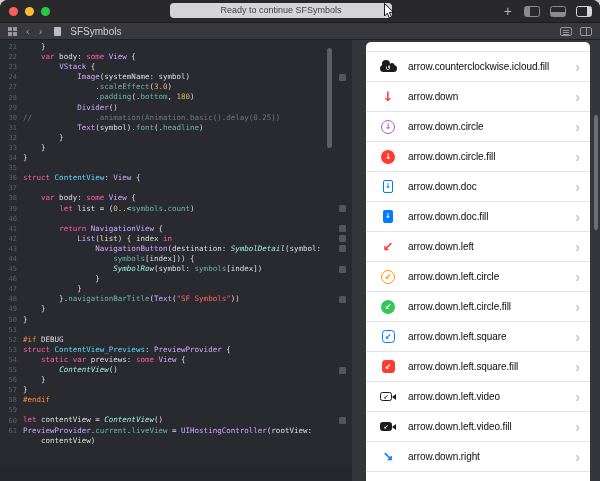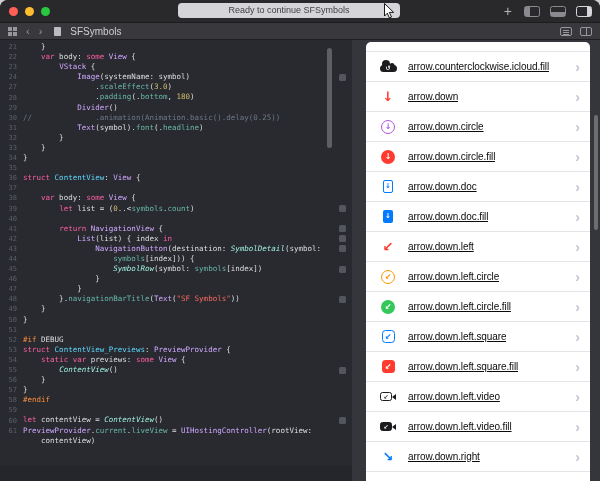--- a/index.html
+++ b/index.html
@@ -4,21 +4,21 @@
 <style>
   html,body{margin:0;padding:0;background:#cfcfd2;font-family:"Liberation Sans",sans-serif;}
   .window{position:relative;width:600px;height:481px;overflow:hidden;border-radius:8px 8px 0 0;background:#292a30;}
 
   
   .titlebar{position:absolute;left:0;top:0;width:600px;height:22px;background:#29292b;border-bottom:1px solid #1c1c1e;}
   .traffic{position:absolute;left:9px;top:7px;display:flex;gap:7px;}
   .tl{width:9px;height:9px;border-radius:50%;}
   .tl.red{background:#ff5f57;} .tl.yellow{background:#febc2e;} .tl.green{background:#28c840;}
   .activity{position:absolute;left:170px;top:3px;width:222px;height:15px;background:#d5d5d9;border-radius:4px;
-            font-size:9px;line-height:15px;text-align:center;color:#424246;overflow:hidden;margin-left:8px;}
+            font-size:9px;line-height:15px;text-align:center;color:#424246;overflow:hidden;}
   .cursor{position:absolute;left:384px;top:3px;z-index:6;}
   .tb-right{position:absolute;right:8px;top:0;height:22px;display:flex;align-items:center;gap:10px;}
   .plusbtn{color:#b4b4b8;font-size:14px;line-height:1;padding:0 2px;}
   .tg{width:16px;height:11px;border:1px solid #8a8a90;border-radius:2.5px;position:relative;box-sizing:border-box;}
   .tg:before{content:"";position:absolute;background:#8a8a90;}
   .tg-left:before{left:0;top:0;bottom:0;width:4.5px;}
   .tg-bottom:before{left:0;right:0;bottom:0;height:3.5px;}
   .tg-right{border-color:#d6d6da;}
   .tg-right:before{right:0;top:0;bottom:0;width:4.5px;background:#d6d6da;}
 
@@ -47,21 +47,21 @@
   .ed-thumb{position:absolute;right:20px;top:8px;width:5px;height:100px;background:rgba(255,255,255,.25);border-radius:2.5px;}
   .bottomband{position:absolute;left:0;right:0;bottom:0;height:15px;background:#24262c;}
 
   
   .preview{position:absolute;left:352px;top:40px;right:0;bottom:0;background:#35363b;}
   .panel{position:absolute;left:14px;top:2px;width:224px;bottom:0;background:#ffffff;border-radius:5px 5px 0 0;overflow:hidden;}
   .pv-thumb{position:absolute;right:2px;top:75px;width:4px;height:115px;background:rgba(255,255,255,.28);border-radius:2px;}
   .list-top{height:9px;border-bottom:1px solid #e4e4e8;}
   .prow{height:30px;display:flex;align-items:center;padding:0 10px 0 12px;border-bottom:1px solid #e4e4e8;box-sizing:border-box;}
   .ic-col{flex:0 0 20px;display:flex;justify-content:center;align-items:center;}
-  .lab{margin-left:10px;font-size:10px;letter-spacing:-0.1px;color:#0b0b0d;white-space:nowrap;overflow:hidden;text-decoration:underline;}
+  .lab{margin-left:10px;font-size:10px;letter-spacing:-0.1px;color:#0b0b0d;white-space:nowrap;overflow:hidden;}
   .chev{margin-left:auto;color:#c7c7cc;font-size:14px;font-weight:bold;line-height:1;padding-left:6px;}
 
   
   .sh{display:flex;align-items:center;justify-content:center;box-sizing:border-box;}
   .g{font-weight:700;font-family:"DejaVu Sans",sans-serif;line-height:1;}
   .sh-plain .g{font-size:13px;color:var(--c);}
   .sh-circle{width:14px;height:14px;border:1.4px solid var(--c);border-radius:50%;}
   .sh-circle .g{font-size:8px;color:var(--c);}
   .sh-circle-fill{width:14px;height:14px;background:var(--c);border-radius:50%;}
   .sh-circle-fill .g{font-size:8px;color:#fff;}

